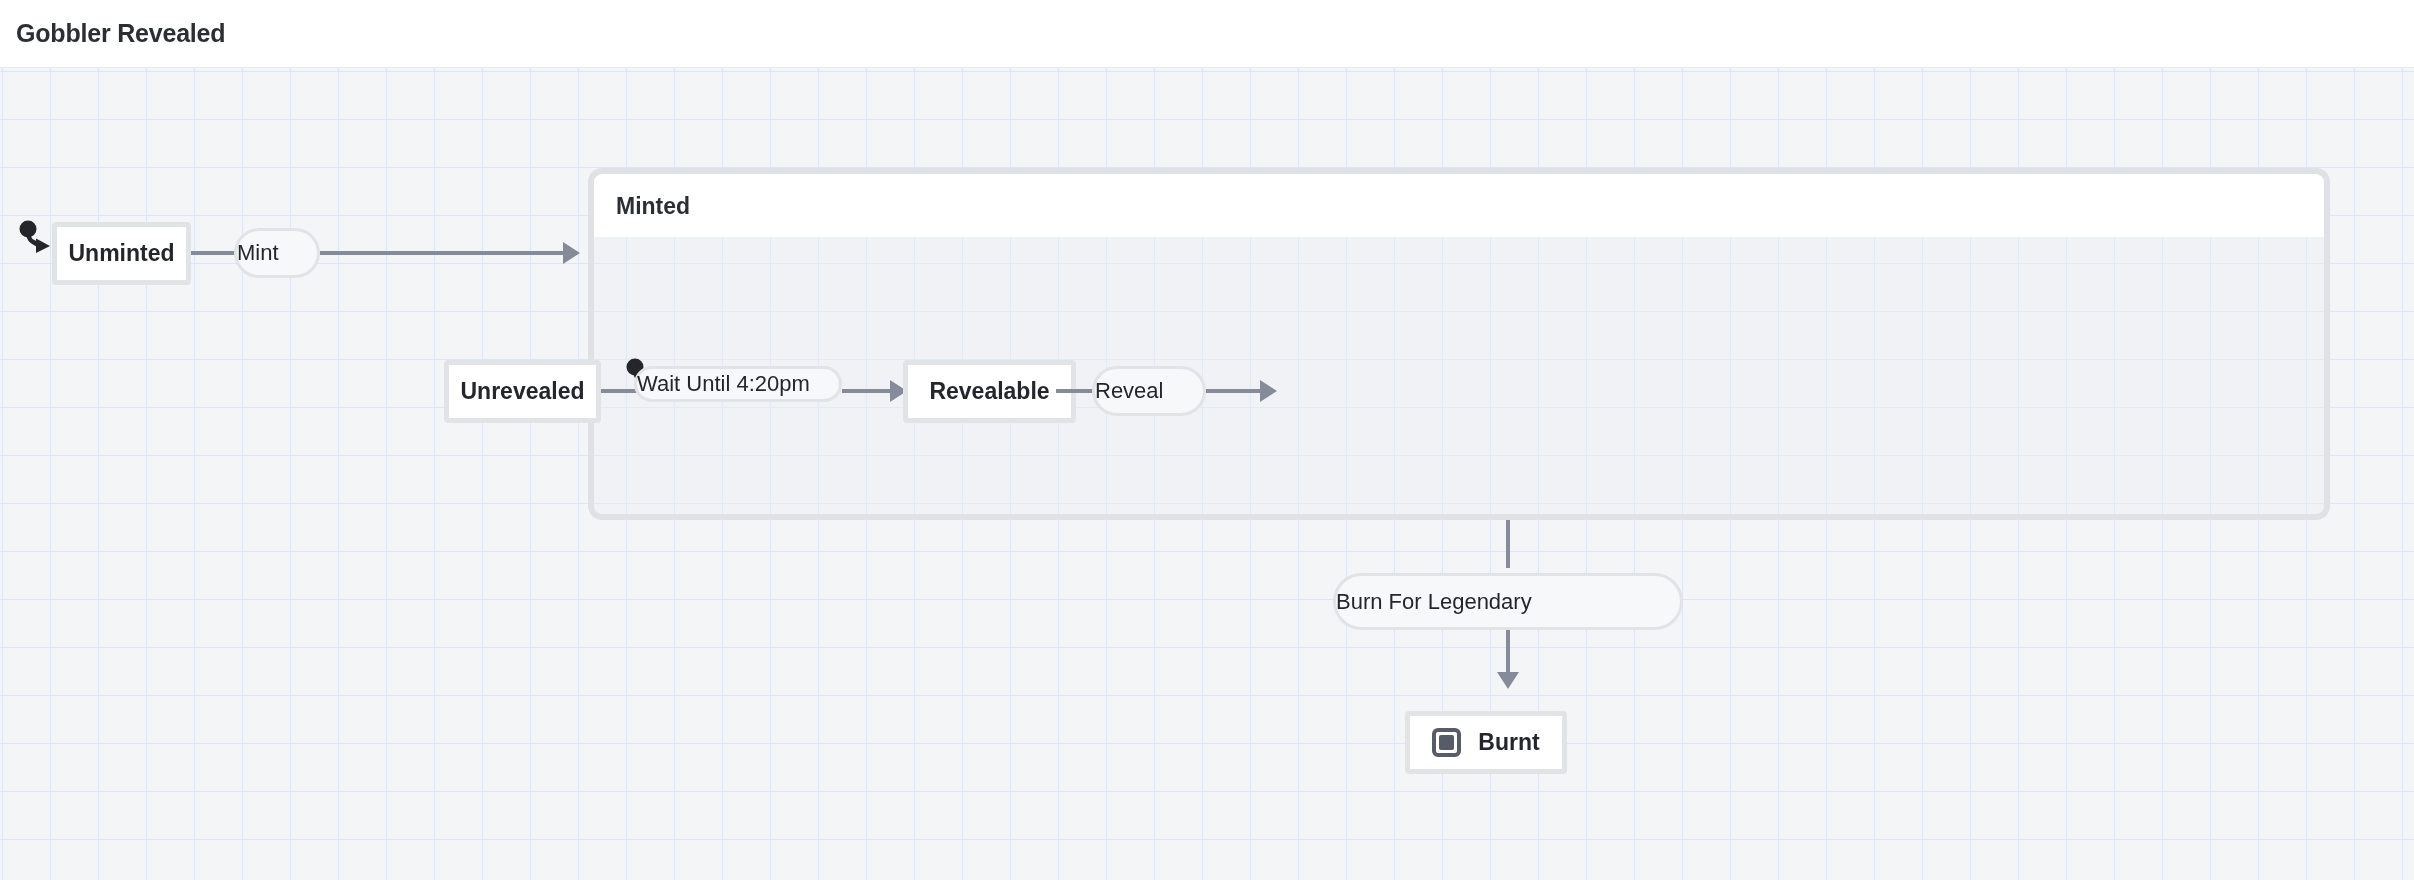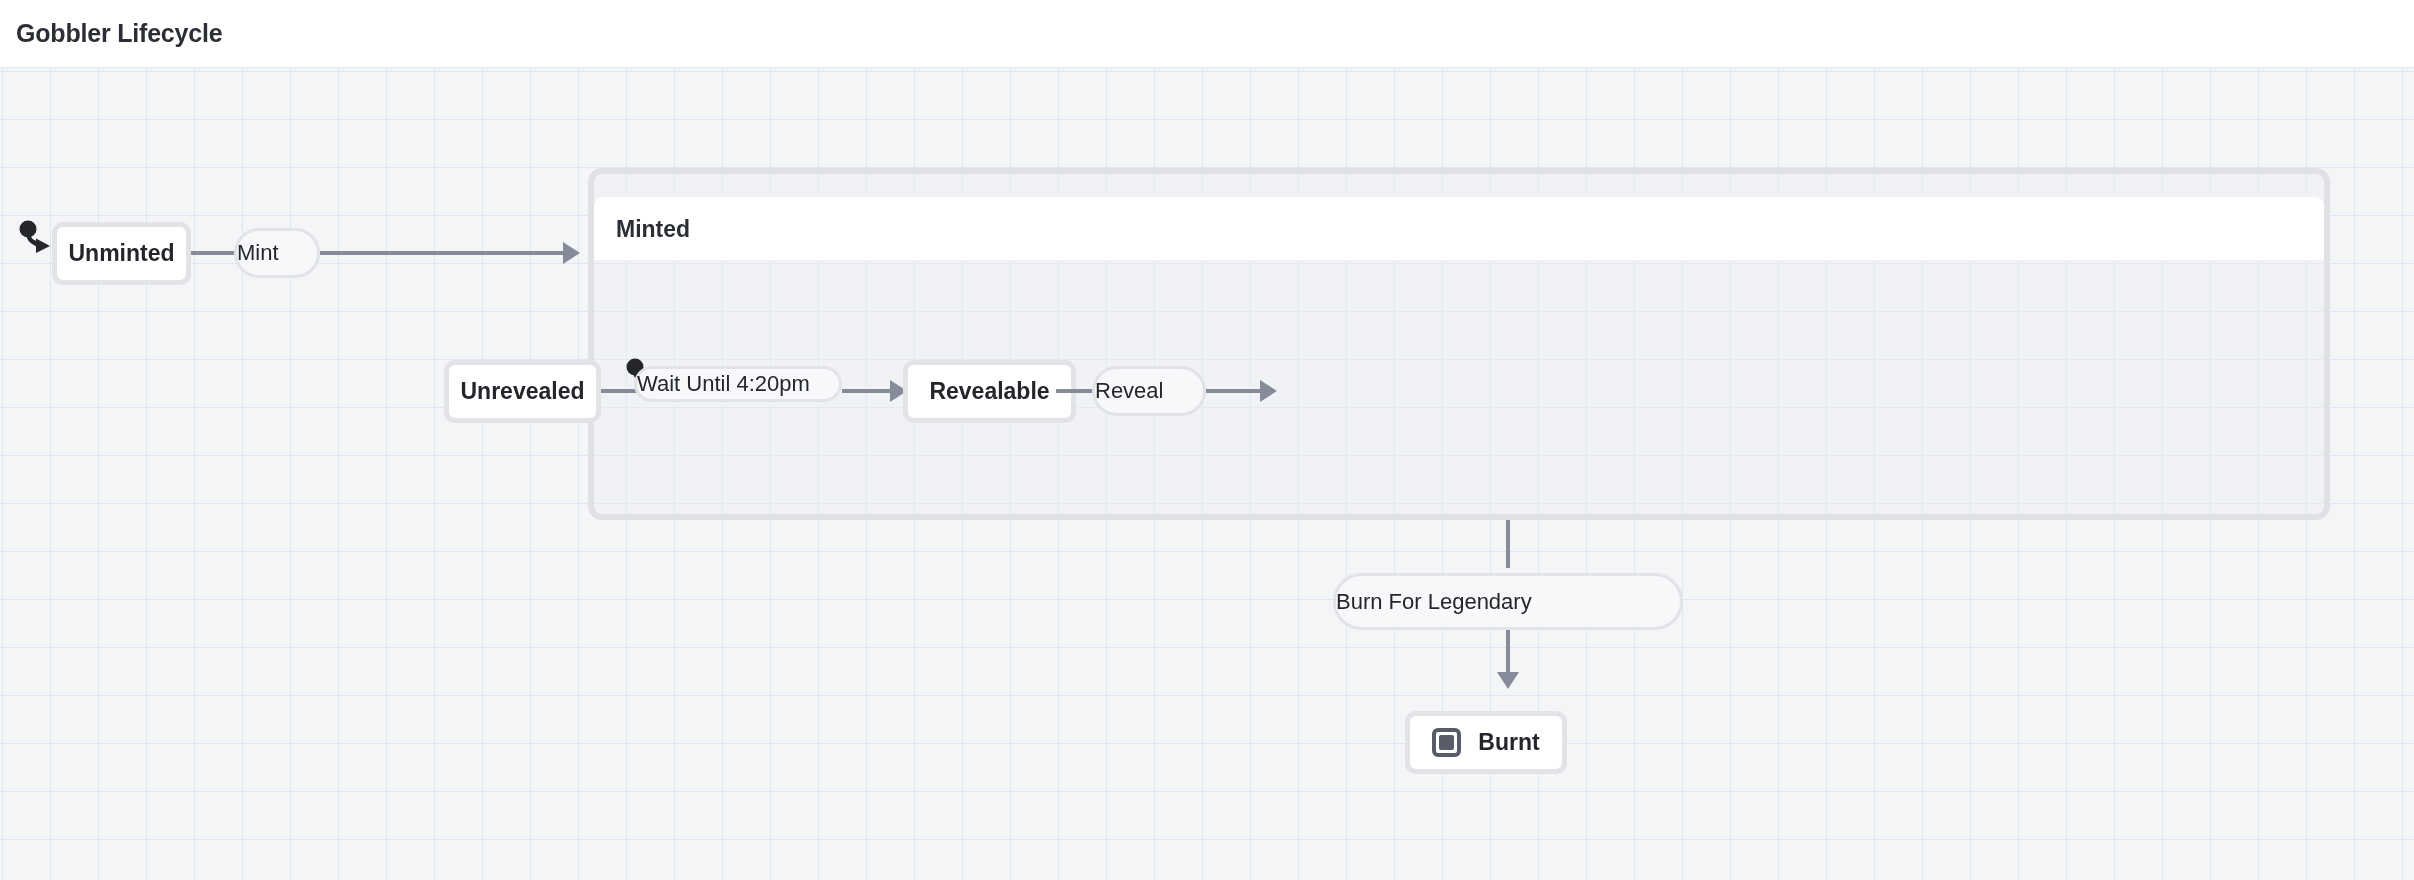--- a/index.html
+++ b/index.html
@@ -78,21 +78,21 @@
     color: #2b2e35;
     white-space: nowrap;
   }
 
   
   .state {
     position: absolute;
     box-sizing: border-box;
     background: #ffffff;
     border: 5px solid #e2e3e7;
-    border-radius: 11px;
+    border-radius: 4px;
     display: flex;
     align-items: center;
     justify-content: center;
     gap: 17px;
   }
   .state-label {
     font-size: 23px;
     font-weight: bold;
     color: #24262c;
     white-space: nowrap;
@@ -167,21 +167,21 @@
     height: 44px;
   }
   .initial-marker svg { display: block; }
 </style>
 </head>
 <body>
 
 <div id="page">
 
   <div id="header">
-    <div id="page-title">Gobbler Lifecycle</div>
+    <div id="page-title">Gobbler Revealed</div>
   </div>
 
   <div id="canvas">
 
     <div class="initial-marker" style="left:16px; top:148px;">
       <svg width="44" height="44" viewBox="0 0 44 44" aria-hidden="true">
         <circle cx="12" cy="13" r="8.5" fill="#24262c"></circle>
         <path d="M12.5 19 C 13.5 27, 19 25.5, 22.5 29.5" stroke="#24262c" stroke-width="4.5" fill="none" stroke-linecap="round"></path>
         <path d="M20 22.5 L 34 30 L 20 37 Z" fill="#24262c"></path>
       </svg>
@@ -195,21 +195,21 @@
 
     <div class="pill" style="left:234px; top:160px; width:86px; height:50px;">
       <span class="pill-label">Mint</span>
     </div>
 
     <div class="edge-h" style="left:320px; top:183px; width:245px;"></div>
     <div class="arrow-right" style="left:563px; top:174px;"></div>
 
     <div class="group" style="left:588px; top:100px; width:1742px; height:352px;">
 
-      <div class="group-header" style="left:0; top:0; width:1730px; height:63px;margin-top:23px;">
+      <div class="group-header" style="left:0; top:0; width:1730px; height:63px;">
         <span class="group-header-label">Minted</span>
       </div>
 
       <div class="initial-marker" style="left:29px; top:180px;">
         <svg width="44" height="44" viewBox="0 0 44 44" aria-hidden="true">
           <circle cx="12" cy="13" r="8.5" fill="#24262c"></circle>
           <path d="M12.5 19 C 13.5 27, 19 25.5, 22.5 29.5" stroke="#24262c" stroke-width="4.5" fill="none" stroke-linecap="round"></path>
           <path d="M20 22.5 L 34 30 L 20 37 Z" fill="#24262c"></path>
         </svg>
       </div>

